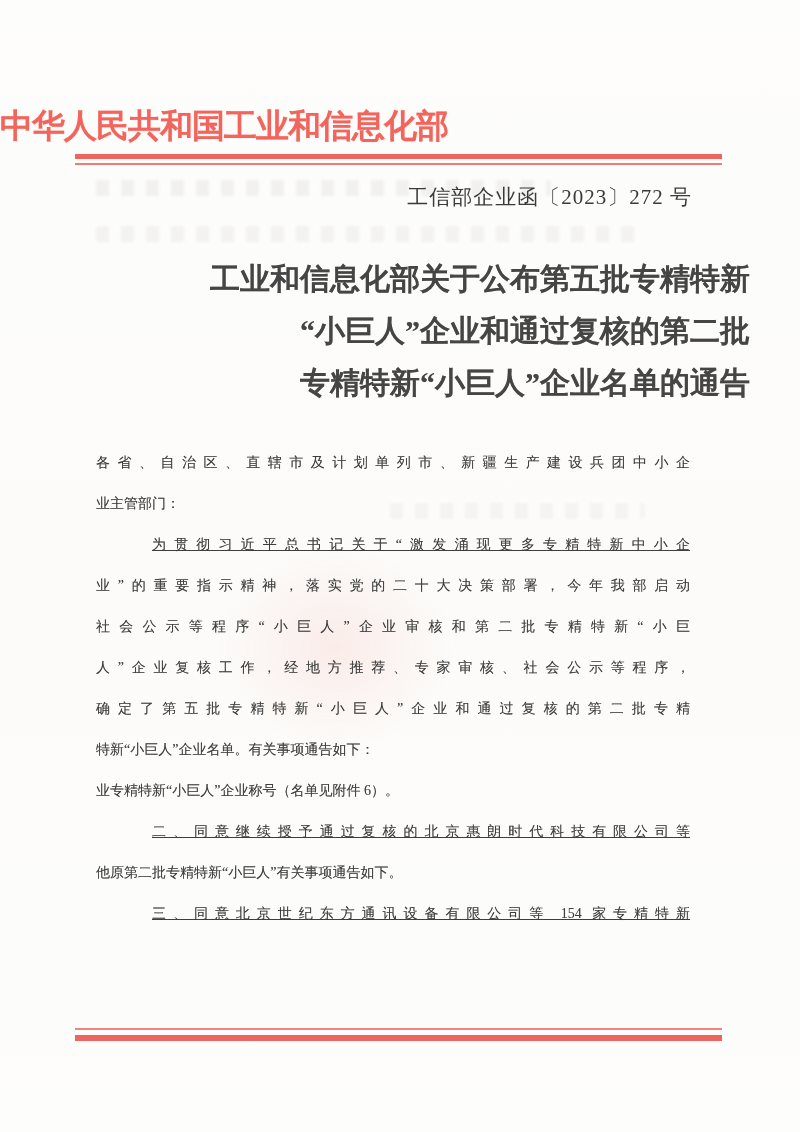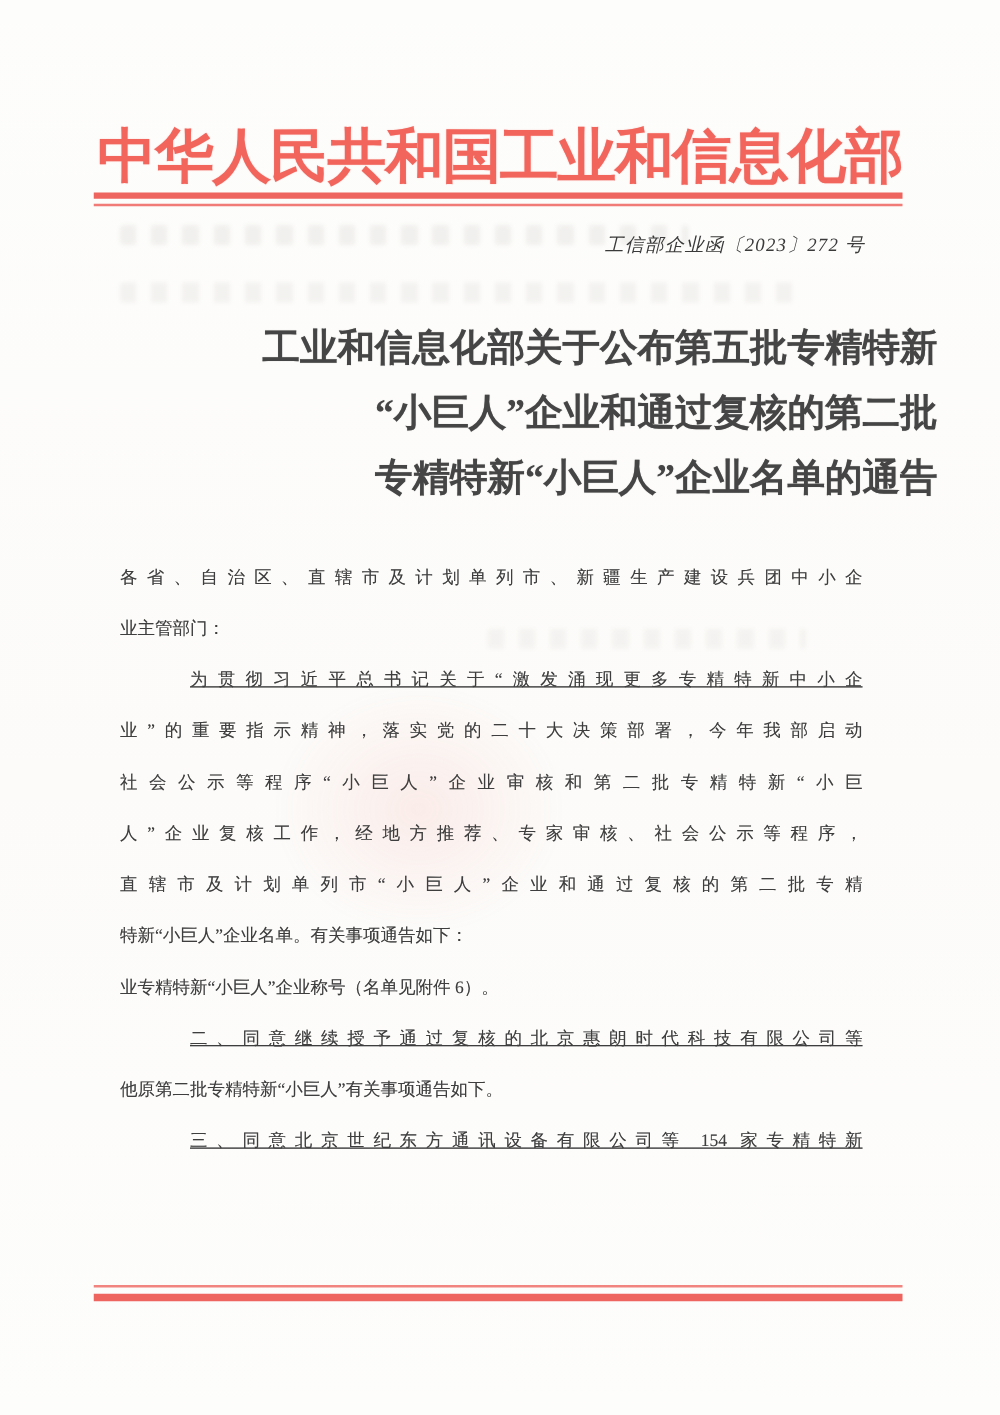--- a/index.html
+++ b/index.html
@@ -18,22 +18,21 @@
     width: 800px;
     height: 1132px;
     background: linear-gradient(180deg, #fdfdfc 0%, #fcfbf9 55%, #fdfdfc 100%);
     overflow: hidden;
   }
 
   
   .letterhead {
     position: absolute;
     top: 98px; left: 0; right: 0;
-    text-align: center;
-    font-size: 47px;
+    font-size: 33px;
     line-height: 56px;
     font-weight: bold;
     letter-spacing: -1px;
     color: var(--accent-red);
     text-shadow: 0 0 1px rgba(242, 101, 92, 0.45);
     white-space: nowrap;
   }
 
   
   .rule { position: absolute; left: 75px; width: 647px; }
@@ -45,26 +44,25 @@
   .rule-bottom { top: 1028px; }
   .rule-bottom .thin { height: 2px; background: var(--rule-red); opacity: .8; }
   .rule-bottom .gap { height: 5px; }
   .rule-bottom .thick { height: 6px; background: var(--rule-red); }
 
   
   .doc-number {
     position: absolute;
     top: 184px;
     right: 108px;
-    font-size: 15px;
+    font-size: 21px;
     line-height: 27px;
     color: #3a3a3a;
     letter-spacing: 1px;
     white-space: nowrap;
-    font-style: italic;
   }
 
   
   .title {
     position: absolute;
     top: 253px; left: 50px; right: 50px;
     text-align: right;
     font-weight: bold;
     font-size: 30px;
     line-height: 52px;
@@ -144,21 +142,21 @@
     <div class="title-line">专精特新“小巨人”企业名单的通告</div>
   </div>
 
   <div class="body-text">
     <div class="line stretch">各省、自治区、直辖市及计划单列市、新疆生产建设兵团中小企</div>
     <div class="line">业主管部门：</div>
     <div class="line indent stretch">为贯彻习近平总书记关于“激发涌现更多专精特新中小企</div>
     <div class="line stretch">业”的重要指示精神，落实党的二十大决策部署，今年我部启动</div>
     <div class="line stretch">社会公示等程序“小巨人”企业审核和第二批专精特新“小巨</div>
     <div class="line stretch">人”企业复核工作，经地方推荐、专家审核、社会公示等程序，</div>
-    <div class="line stretch">直辖市及计划单列市“小巨人”企业和通过复核的第二批专精</div>
+    <div class="line stretch">确定了第五批专精特新“小巨人”企业和通过复核的第二批专精</div>
     <div class="line">特新“小巨人”企业名单。有关事项通告如下：</div>
     <div class="line">业专精特新“小巨人”企业称号（名单见附件 6）。</div>
     <div class="line indent stretch">二、同意继续授予通过复核的北京惠朗时代科技有限公司等</div>
     <div class="line">他原第二批专精特新“小巨人”有关事项通告如下。</div>
     <div class="line indent stretch">三、同意北京世纪东方通讯设备有限公司等 154 家专精特新</div>
   </div>
 
   <div class="rule rule-bottom">
     <div class="bar thin"></div>
     <div class="gap"></div>

